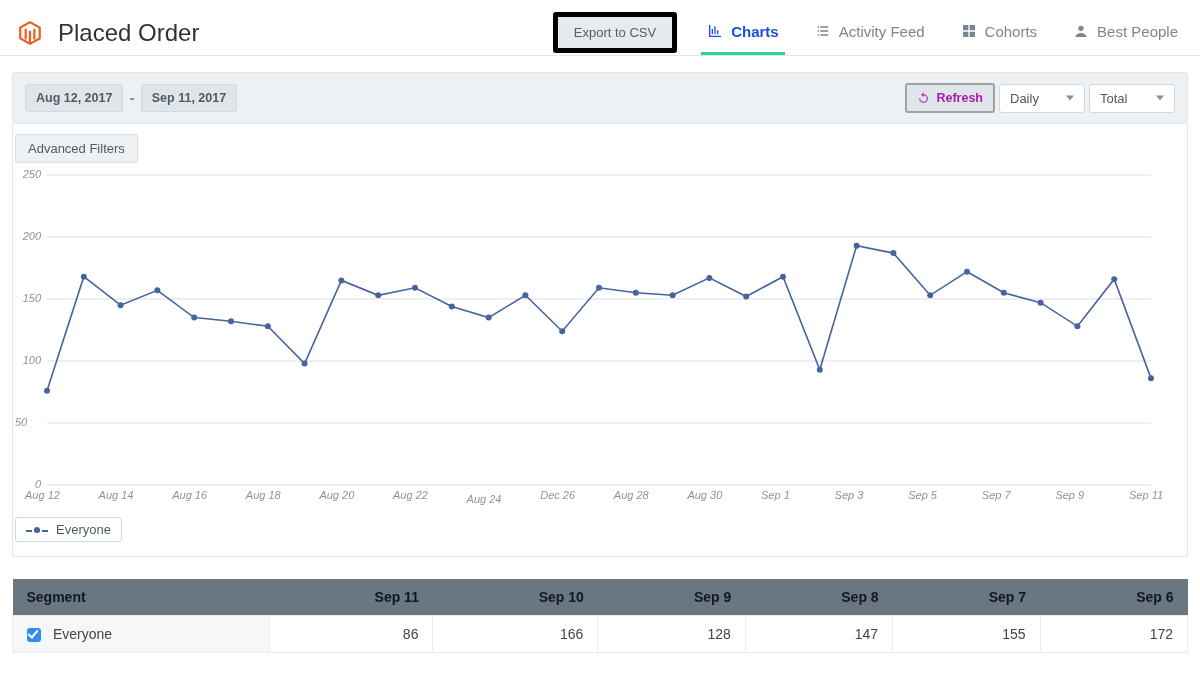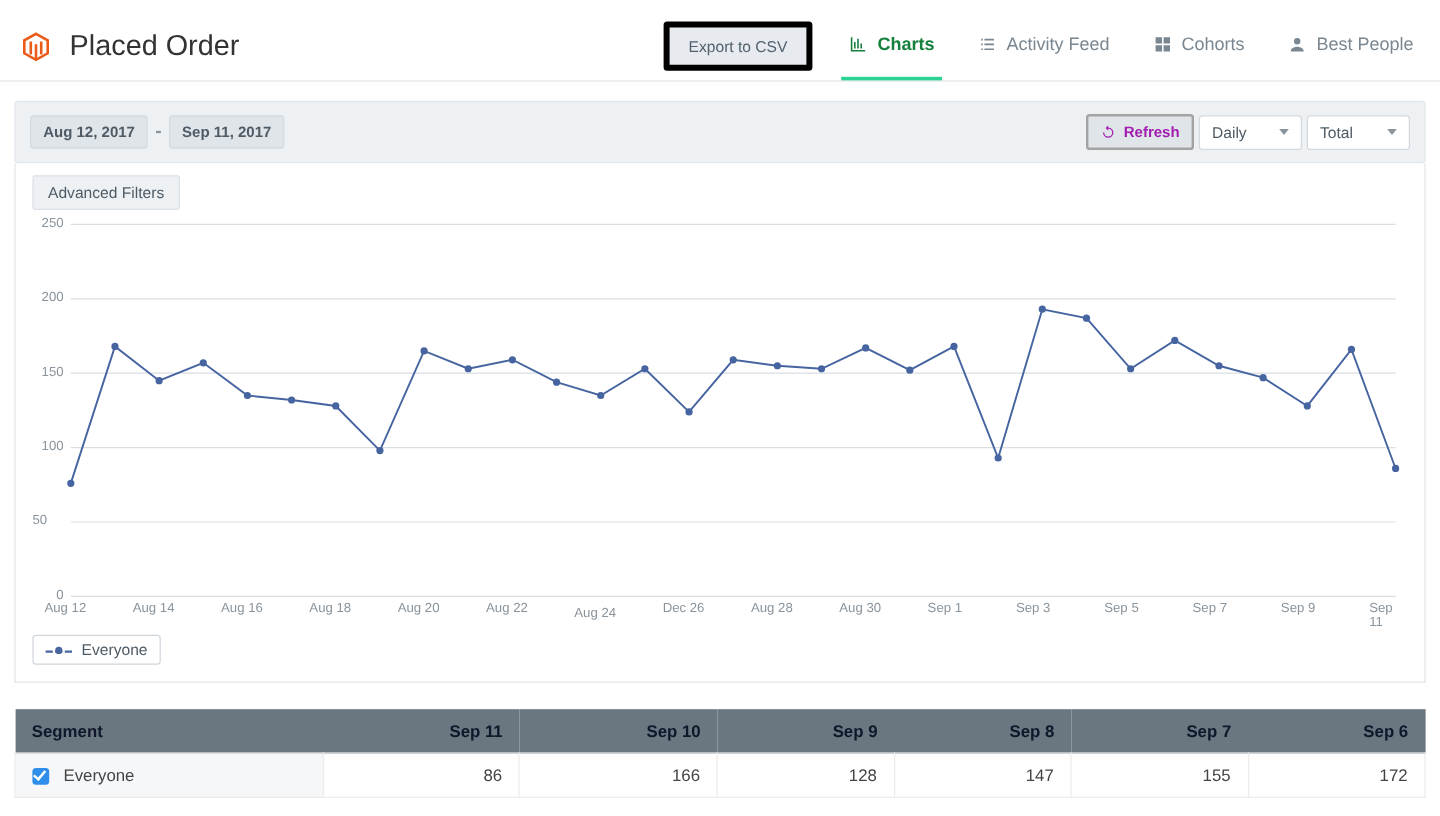--- a/index.html
+++ b/index.html
@@ -12,21 +12,21 @@
     overflow: hidden;
   }
 
   
   .header {
     display: flex;
     align-items: center;
     justify-content: space-between;
     padding: 10px 16px 0 16px;
     border-bottom: 1px solid #e5e5e5;
-    height: 68px;
+    height: 56px;
   }
   .title-wrap { display:flex; align-items:center; gap:14px; }
   .logo {
     width: 28px; height: 28px;
     display:flex; align-items:center; justify-content:center;
     color:#eb5c1b;
   }
   .page-title {
     font-size: 24px;
     font-weight: 500;
@@ -45,21 +45,21 @@
   }
   .tab {
     display:flex; align-items:center; gap:8px;
     padding: 0 6px;
     font-size:15px;
     color:#7a8791;
     cursor:pointer;
     border-bottom:3px solid transparent;
   }
   .tab.active {
-    color:#15803d;
+    color:#1d4ed8;
     font-weight:700;
     border-bottom:3px solid #2bd495;
   }
   .tab svg { width:16px; height:16px; fill:currentColor; flex-shrink:0; }
 
   
   .controls {
     margin: 16px 12px 0 12px;
     background:#eef1f4;
     border:1px solid #e2e6ea;
@@ -111,21 +111,21 @@
     border-right:4px solid transparent;
     border-top:5px solid #8a949c;
     transform:translateY(-50%);
   }
 
   
   .chart-card {
     margin: 0 12px;
     border:1px solid #e2e6ea;
     border-top:none;
-    padding: 10px 14px 14px 14px;
+    padding: 10px 14px 14px 2px;
     background:#fff;
   }
   .adv-btn {
     background:#eef1f4;
     border:1px solid #dbe0e5;
     color:#4e5b65;
     font-size:13px;
     padding:6px 12px;
     border-radius:2px;
     cursor:pointer;
@@ -188,21 +188,21 @@
     position:relative; margin-right:8px; vertical-align:middle;
     cursor:pointer;
   }
   .chk::after{
     content:""; position:absolute; left:3px; top:0px;
     width:4px; height:8px; border:2px solid #fff;
     border-top:none; border-left:none; transform:rotate(40deg);
   }
 
   
-  .ylab, .xlab { position:absolute; font-size:11px; color:#8a949c; }
+  .ylab, .xlab { position:absolute; font-size:11px; color:#8a949c;font-style:italic; }
 
 </style>
 </head>
 <body>
 
 <div class="header">
   <div class="title-wrap">
     <span class="logo">
       <svg viewBox="0 0 24 24" width="26" height="26" fill="none" stroke="currentColor" stroke-width="2">
         <path d="M12 2 L21 7 V17 L12 22 L3 17 V7 Z"></path>

